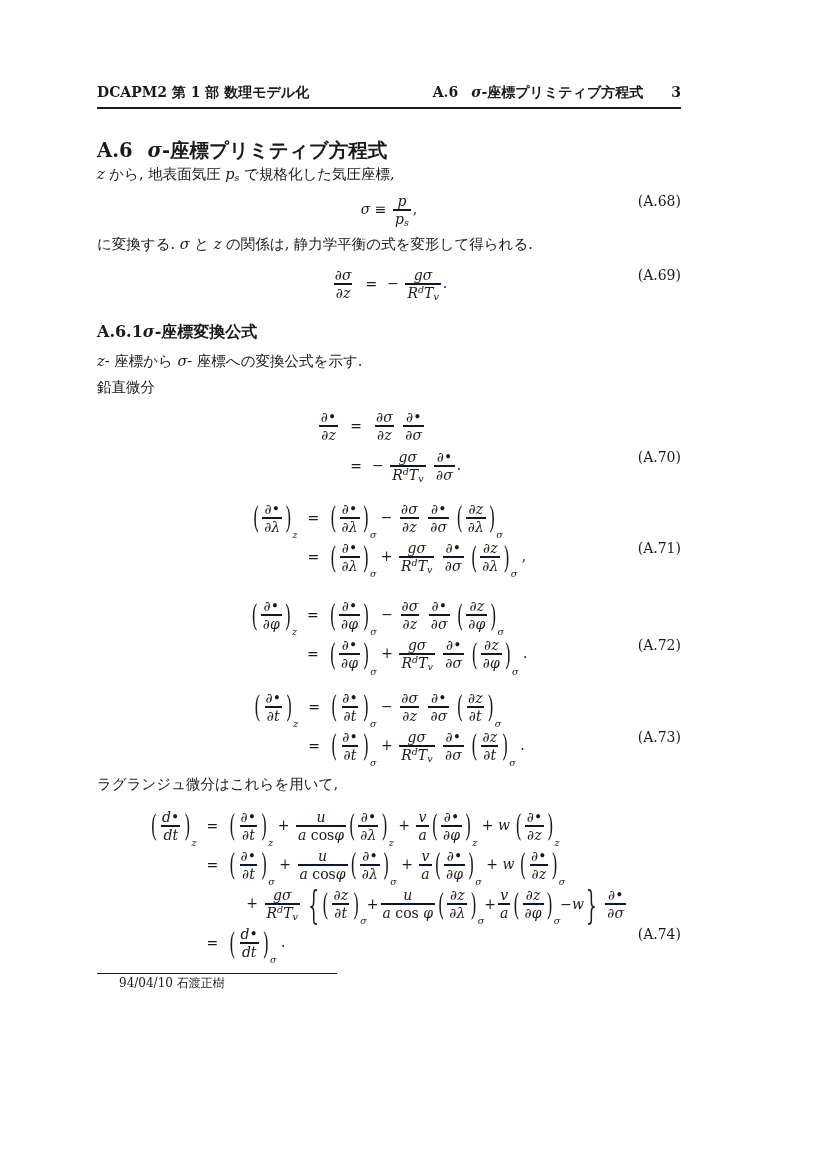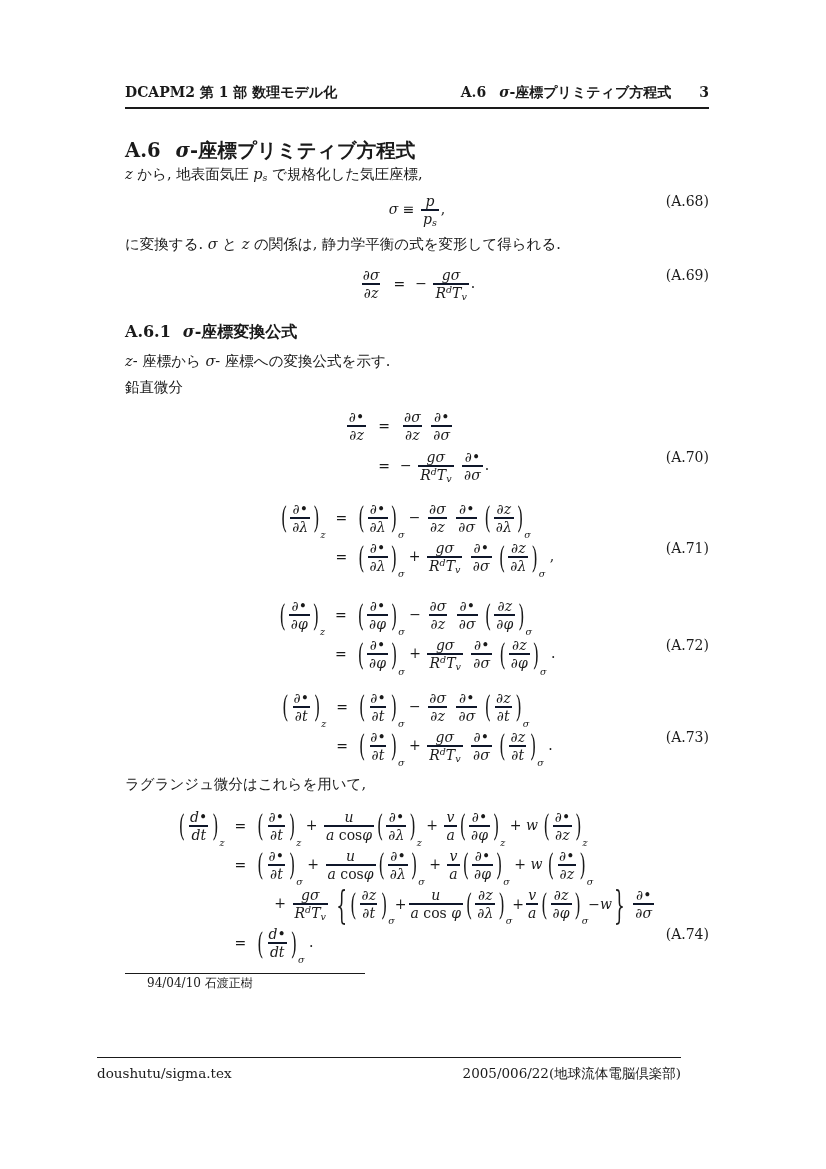--- a/index.html
+++ b/index.html
@@ -1,29 +1,29 @@
 <!DOCTYPE html>
 <html><head>
 <meta charset="utf-8">
 <style>
   html,body{margin:0;padding:0;background:#fff;}
   .page{position:relative;width:826px;height:1169px;background:#ffffff;overflow:hidden;
         font-family:"DejaVu Serif","Liberation Serif",serif;color:#1a1a1a;}
-  .inner{position:absolute;left:97px;top:0;width:584px;margin-left:28px;}
+  .inner{position:absolute;left:97px;top:0;width:584px;}
 
   
   .pagehead{margin-top:84px;display:flex;justify-content:space-between;align-items:baseline;
             font-weight:bold;font-size:14px;border-bottom:2px solid #1a1a1a;padding-bottom:5px;}
   .ph-right{display:flex;align-items:baseline;white-space:nowrap;}
   .ph-secnum{margin-right:13px;}
   .ph-pagenum{margin-left:28px;}
 
   
   .sec{margin:28px 0 0;font-size:19.5px;font-weight:bold;display:flex;gap:15px;align-items:baseline;}
-  .subsec{margin:16px 0 0;font-size:16px;font-weight:bold;display:flex;gap:12px;align-items:baseline;}
+  .subsec{margin:16px 0 0;font-size:16px;font-weight:bold;display:flex;gap:0;align-items:baseline;}
 
   
   .para{margin:0;font-size:14.5px;line-height:1.5;}
   .mt12{margin-top:12px;} .mt8{margin-top:8px;} .mt6{margin-top:6px;}
   .mt4{margin-top:4px;} .mt2{margin-top:2px;} .mt16{margin-top:16px;} .mt10{margin-top:10px;} .mt14{margin-top:14px;}
 
   
   .eq{position:relative;}
   .eqtbl{display:table;margin:0 auto;border-spacing:0 5px;font-size:14px;}
   .eqrow{display:table-row;}
@@ -560,17 +560,13 @@
                 <span class="fsub mi"><span class="mi">σ</span></span>
               </span> .<span class="eqtag">(A.74)</span></span>
           </div>
         </div>
       </div>
 
     <div class="fnrule"></div>
     <p class="fnline">94/04/10 石渡正樹</p>
   </div>
 
-  <div class="pagefoot">
-    <span>doushutu/sigma.tex</span>
-    <span>2005/006/22(地球流体電脳倶楽部)</span>
-  </div>
 </div>
 
 </body></html>

